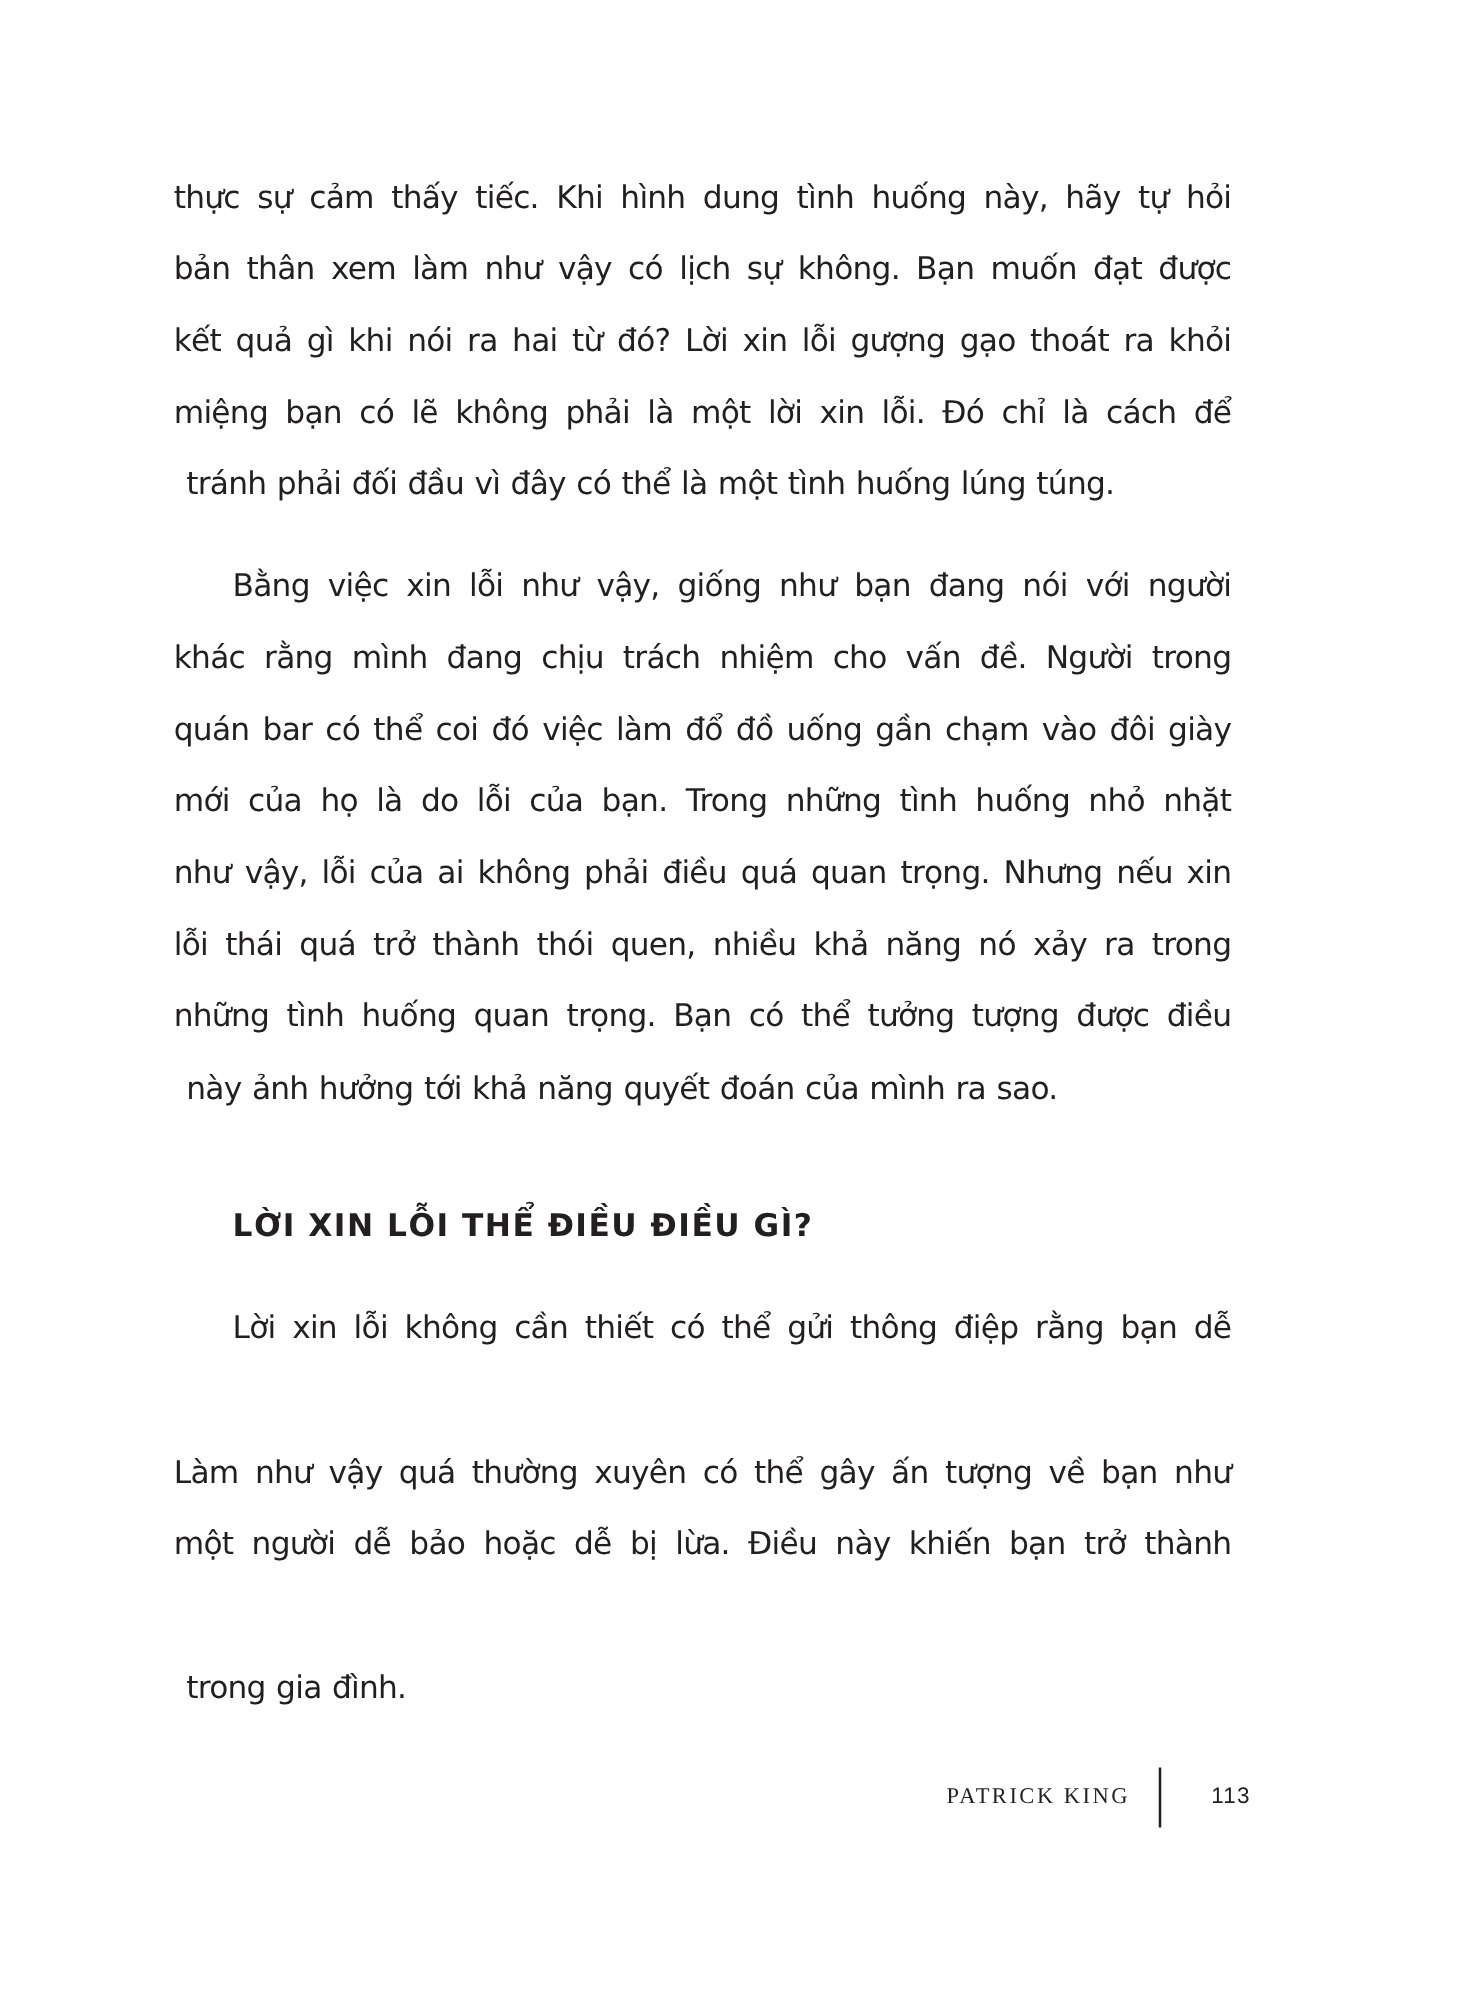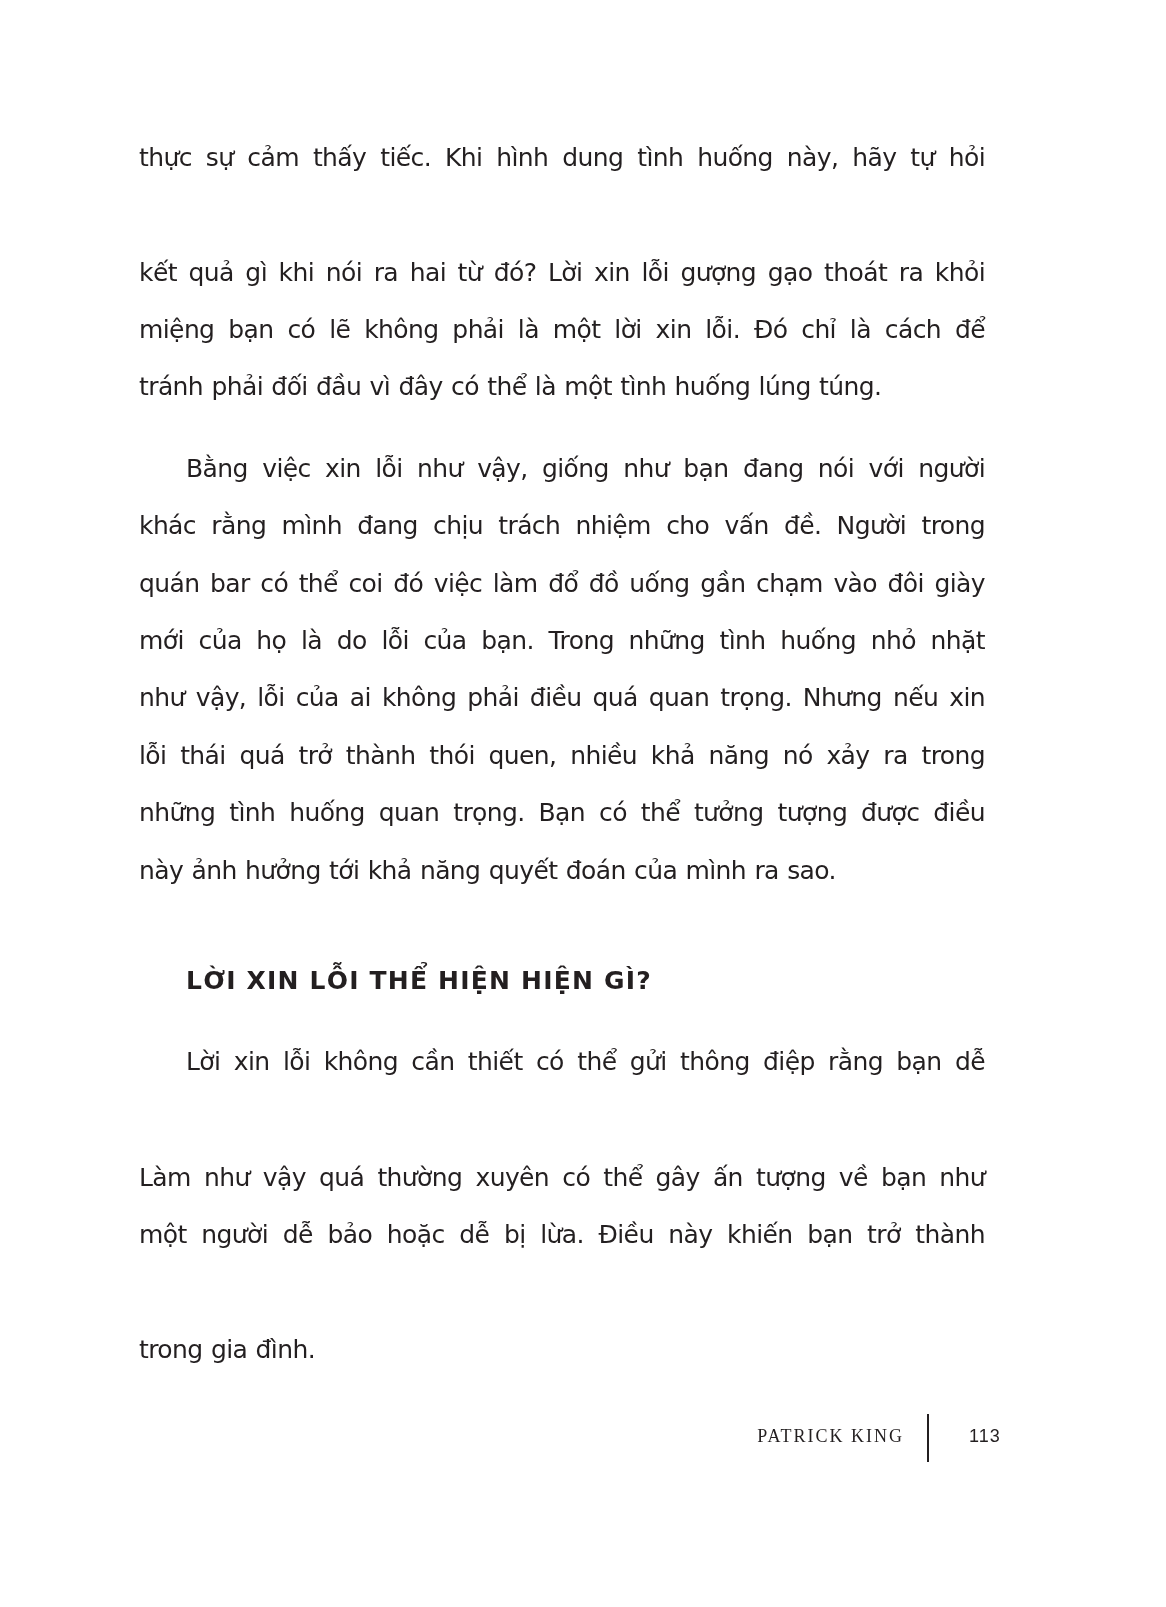--- a/index.html
+++ b/index.html
@@ -2,50 +2,51 @@
 <html><head>
 <meta charset="utf-8">
 <style>
   html,body{margin:0;padding:0;background:#ffffff;}
   body{width:1166px;height:1607px;position:relative;overflow:hidden;
        font-family:"DejaVu Sans","Liberation Sans",sans-serif;color:#231f20;}
   .page{position:absolute;left:0;top:0;width:1166px;height:1607px;border-radius:27px;}
   .line{position:absolute;left:139px;width:846px;font-size:25px;line-height:30px;
         text-align:justify;text-align-last:justify;white-space:nowrap;
         letter-spacing:-0.6px;word-spacing:1px;}
-  .line.last{text-align-last:left;}
+  .line.last{text-align-last:left;margin-left:10px;}
   .line.indent{left:186px;width:799px;}
   .heading{position:absolute;left:186px;top:965px;font-size:25px;font-weight:bold;
            letter-spacing:1.2px;line-height:32px;white-space:nowrap;}
   .footer-author{position:absolute;right:262px;top:1426px;font-size:18px;letter-spacing:2px;
                  font-family:Liberation Serif, serif;white-space:nowrap;}
   .footer-sep{position:absolute;left:927px;top:1414px;width:2px;height:48px;background:#231f20;}
   .footer-page{position:absolute;left:950px;top:1426px;font-size:18px;letter-spacing:1px;
                font-family:"Liberation Sans",sans-serif;margin-left:19px;}
 </style>
 </head>
 <body>
 
 <div class="page">
 
   <div class="line" style="top:143px">thực sự cảm thấy tiếc. Khi hình dung tình huống này, hãy tự hỏi</div>
+  <div class="line" style="top:200px">bản thân xem làm như vậy có lịch sự không. Bạn muốn đạt được</div>
   <div class="line" style="top:258px">kết quả gì khi nói ra hai từ đó? Lời xin lỗi gượng gạo thoát ra khỏi</div>
   <div class="line" style="top:315px">miệng bạn có lẽ không phải là một lời xin lỗi. Đó chỉ là cách để</div>
   <div class="line last" style="top:372px">tránh phải đối đầu vì đây có thể là một tình huống lúng túng.</div>
 
   <div class="line indent" style="top:454px">Bằng việc xin lỗi như vậy, giống như bạn đang nói với người</div>
   <div class="line" style="top:511px">khác rằng mình đang chịu trách nhiệm cho vấn đề. Người trong</div>
   <div class="line" style="top:569px">quán bar có thể coi đó việc làm đổ đồ uống gần chạm vào đôi giày</div>
   <div class="line" style="top:626px">mới của họ là do lỗi của bạn. Trong những tình huống nhỏ nhặt</div>
   <div class="line" style="top:683px">như vậy, lỗi của ai không phải điều quá quan trọng. Nhưng nếu xin</div>
   <div class="line" style="top:741px">lỗi thái quá trở thành thói quen, nhiều khả năng nó xảy ra trong</div>
   <div class="line" style="top:798px">những tình huống quan trọng. Bạn có thể tưởng tượng được điều</div>
   <div class="line last" style="top:856px">này ảnh hưởng tới khả năng quyết đoán của mình ra sao.</div>
 
-  <div class="heading">LỜI XIN LỖI THỂ HIỆN HIỆN GÌ?</div>
+  <div class="heading">LỜI XIN LỖI THỂ ĐIỀU ĐIỀU GÌ?</div>
 
   <div class="line indent" style="top:1047px">Lời xin lỗi không cần thiết có thể gửi thông điệp rằng bạn dễ</div>
   <div class="line" style="top:1163px">Làm như vậy quá thường xuyên có thể gây ấn tượng về bạn như</div>
   <div class="line" style="top:1220px">một người dễ bảo hoặc dễ bị lừa. Điều này khiến bạn trở thành</div>
   <div class="line last" style="top:1335px">trong gia đình.</div>
 
   <div class="footer-author">PATRICK KING</div>
   <div class="footer-sep"></div>
   <div class="footer-page">113</div>
 

